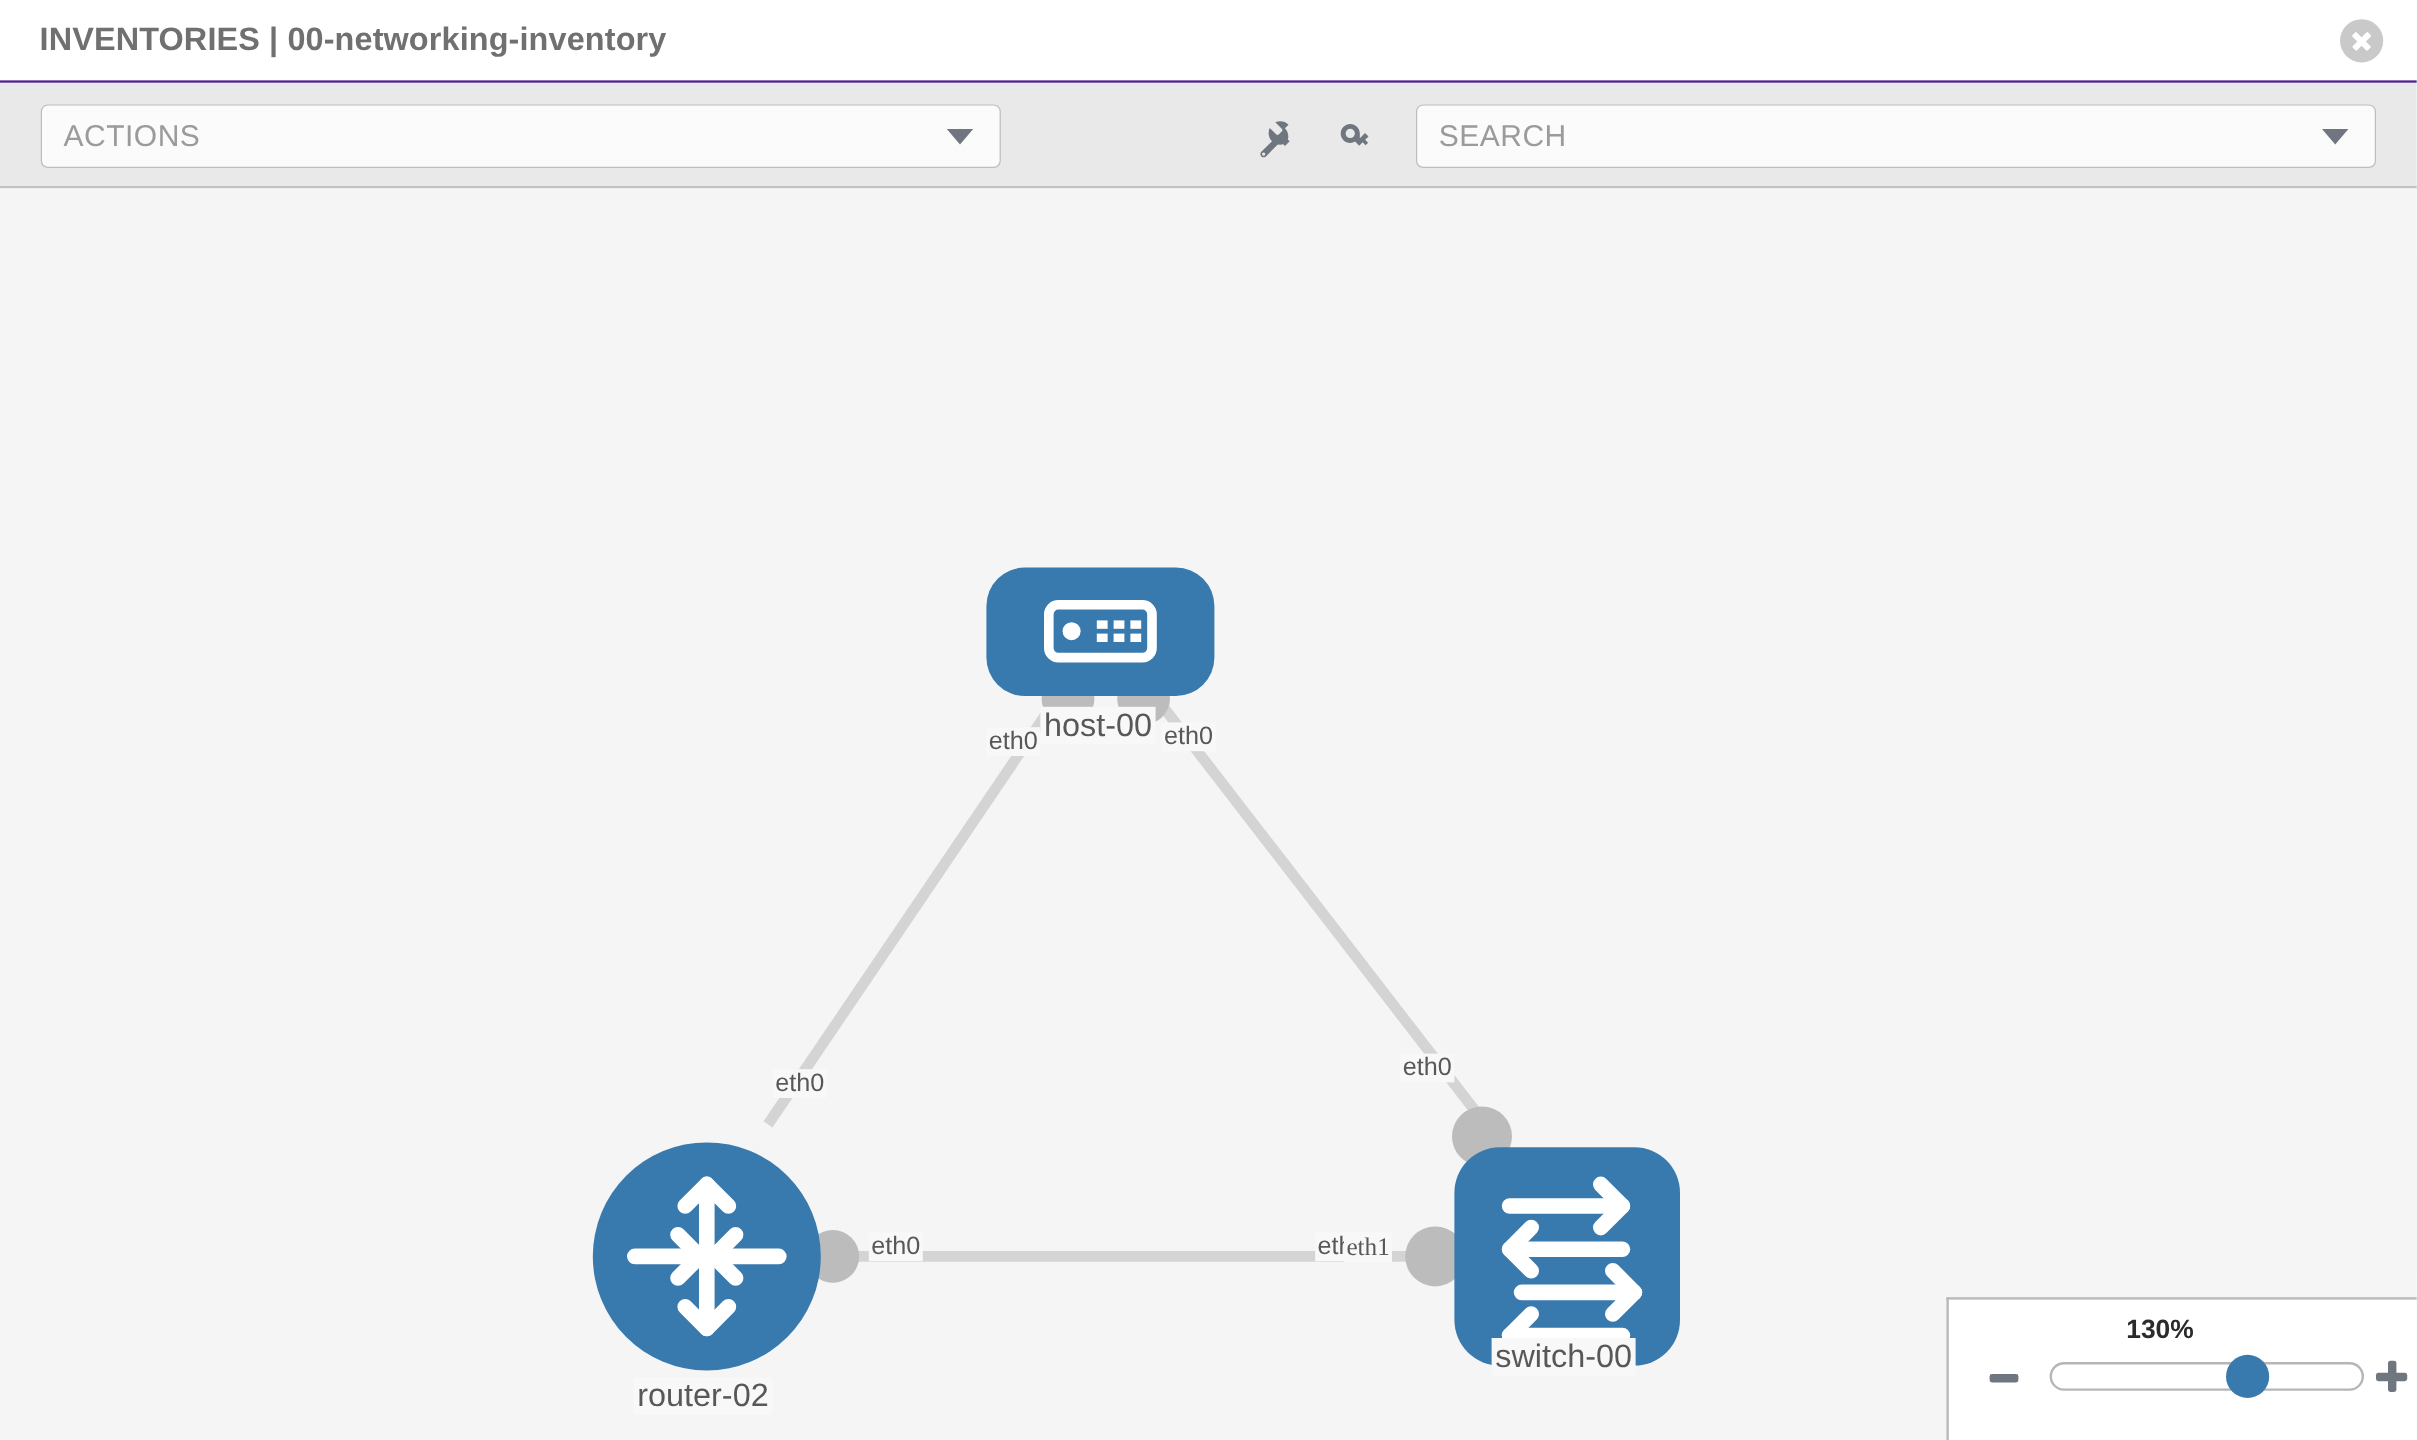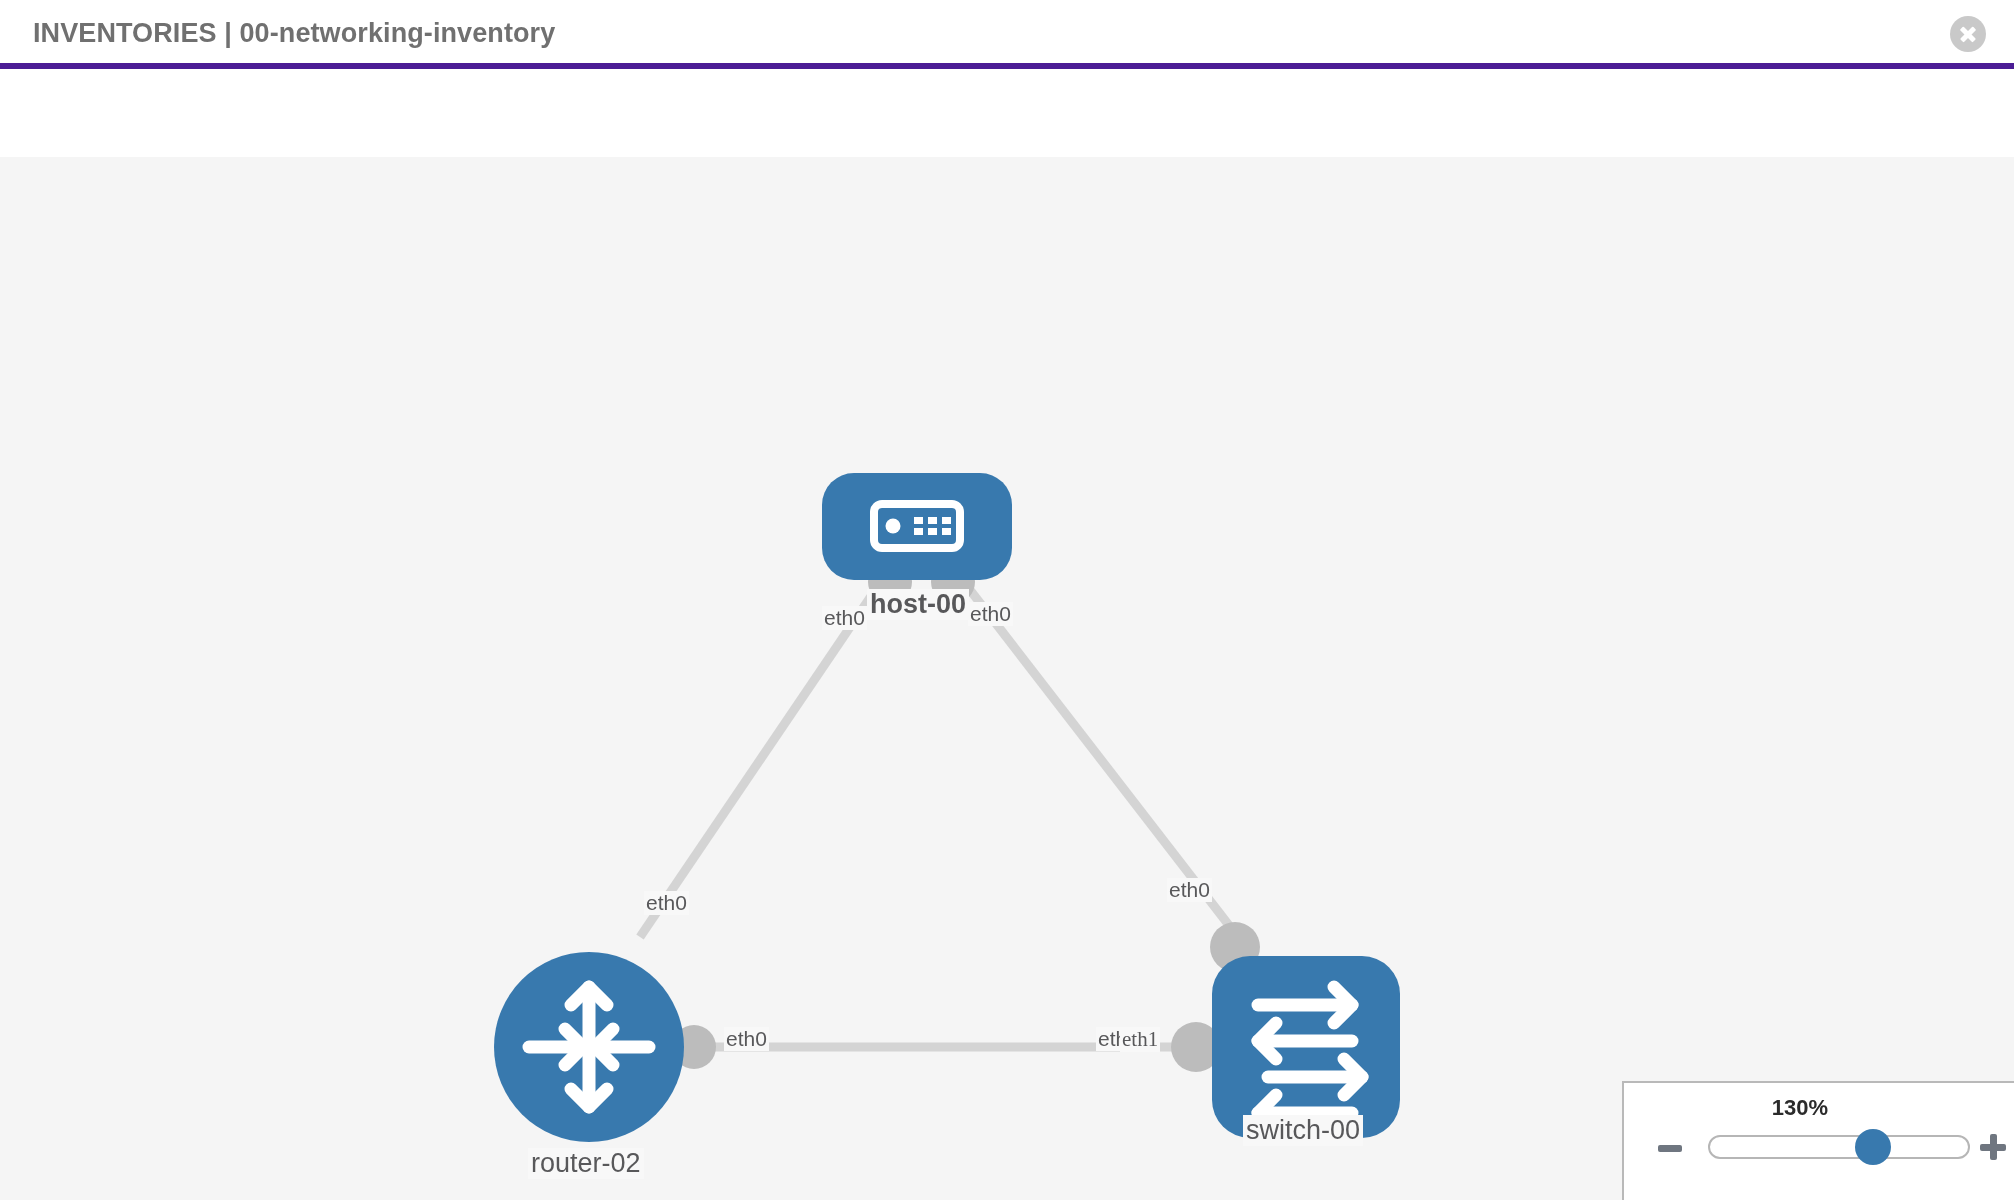--- a/index.html
+++ b/index.html
@@ -19,21 +19,21 @@
     background: #ffffff;
   }
 
   
   .header {
     position: absolute;
     left: 0; top: 0;
     width: 2014px;
     height: 69px;
     background: #ffffff;
-    border-bottom: 6px solid #4c1d95;
+    border-bottom: 2px solid #4c1d95;
     box-sizing: border-box;
   }
   .header-title {
     position: absolute;
     left: 33px;
     top: 18px;
     font-size: 27px;
     font-weight: bold;
     color: #707070;
     letter-spacing: 0.1px;
@@ -238,20 +238,52 @@
 </head>
 <body>
 
 <div id="app">
 
   <div class="header">
     <div class="header-title">INVENTORIES | 00-networking-inventory</div>
     <div class="close-btn"></div>
   </div>
 
+  <div class="toolbar">
+
+    <div class="select-box" id="actions-select">
+      <span class="sel-text">ACTIONS</span>
+      <span class="caret"></span>
+    </div>
+
+    <div class="tool-icon" id="wrench-icon">
+      <svg viewBox="0 0 32 32" width="34" height="34">
+        <path d="M27.2 5.6c-2.8-2.8-7-3.4-10.4-1.8l5.2 5.2c0.5 0.5 0.5 1.3 0 1.8l-2.6 2.6
+                 c-0.5 0.5-1.3 0.5-1.8 0l-5.2-5.2c-1.6 3.4-1 7.6 1.8 10.4 2.4 2.4 5.8 3.2 8.8 2.3
+                 l1.4 1.4 3.6-3.6-1.4-1.4c0.9-3 0.1-6.4-2.3-8.8z" transform="translate(-1,-1)" fill="#6f7680"></path>
+        <path d="M14.5 16.2 L4.8 25.9 c-1 1-1 2.6 0 3.6 1 1 2.6 1 3.6 0 l9.7-9.7 z" fill="#6f7680"></path>
+        <circle cx="6.6" cy="27.7" r="1.3" fill="#e9e9e9"></circle>
+      </svg>
+    </div>
+
+    <div class="tool-icon" id="key-icon">
+      <svg viewBox="0 0 32 32" width="34" height="34">
+        <path d="M11.5 4 C7.4 4 4 7.4 4 11.5 C4 15.6 7.4 19 11.5 19
+                 C12.9 19 14.2 18.6 15.3 17.9 L18.5 21.1 L21.2 18.4 L23.5 20.7 L25.5 18.7
+                 L23.2 16.4 L25.8 13.8 L23.1 11.1 L19 15.2 C19 14 19 12.7 19 11.5
+                 C19 7.4 15.6 4 11.5 4 Z" fill="#6f7680"></path>
+        <circle cx="11.5" cy="11.5" r="3.6" fill="#e9e9e9"></circle>
+      </svg>
+    </div>
+
+    <div class="select-box" id="search-select">
+      <span class="sel-text">SEARCH</span>
+      <span class="caret"></span>
+    </div>
+  </div>
 
   <div class="canvas">
 
     <svg id="topology-svg" viewBox="0 0 2014 1043">
 
       <g>
         <line x1="884" y1="420" x2="640" y2="780" stroke="#d4d4d4" stroke-width="9"></line>
         <line x1="960" y1="420" x2="1238" y2="780" stroke="#d4d4d4" stroke-width="9"></line>
         <line x1="660" y1="890" x2="1222" y2="890" stroke="#d4d4d4" stroke-width="9"></line>
       </g>
@@ -308,21 +340,21 @@
 
           <line x1="1268" y1="920" x2="1362" y2="920"></line>
           <polyline points="1344,902 1362,920 1344,938"></polyline>
 
           <line x1="1352" y1="956" x2="1258" y2="956"></line>
           <polyline points="1276,938 1258,956 1276,974"></polyline>
         </g>
       </g>
     </svg>
 
-    <div class="node-label" style="left:867px; top:432px;font-weight:bold;">host-00</div>
+    <div class="node-label" style="left:867px; top:432px;">host-00</div>
 
     <div class="node-label" style="left:528px; top:991px;">router-02</div>
 
     <div class="node-label" style="left:1243px; top:958px;">switch-00</div>
 
     <div class="edge-label" style="left:822px; top:449px;">eth0</div>
 
     <div class="edge-label" style="left:968px; top:445px;">eth0</div>
 
     <div class="edge-label" style="left:644px; top:734px;">eth0</div>

